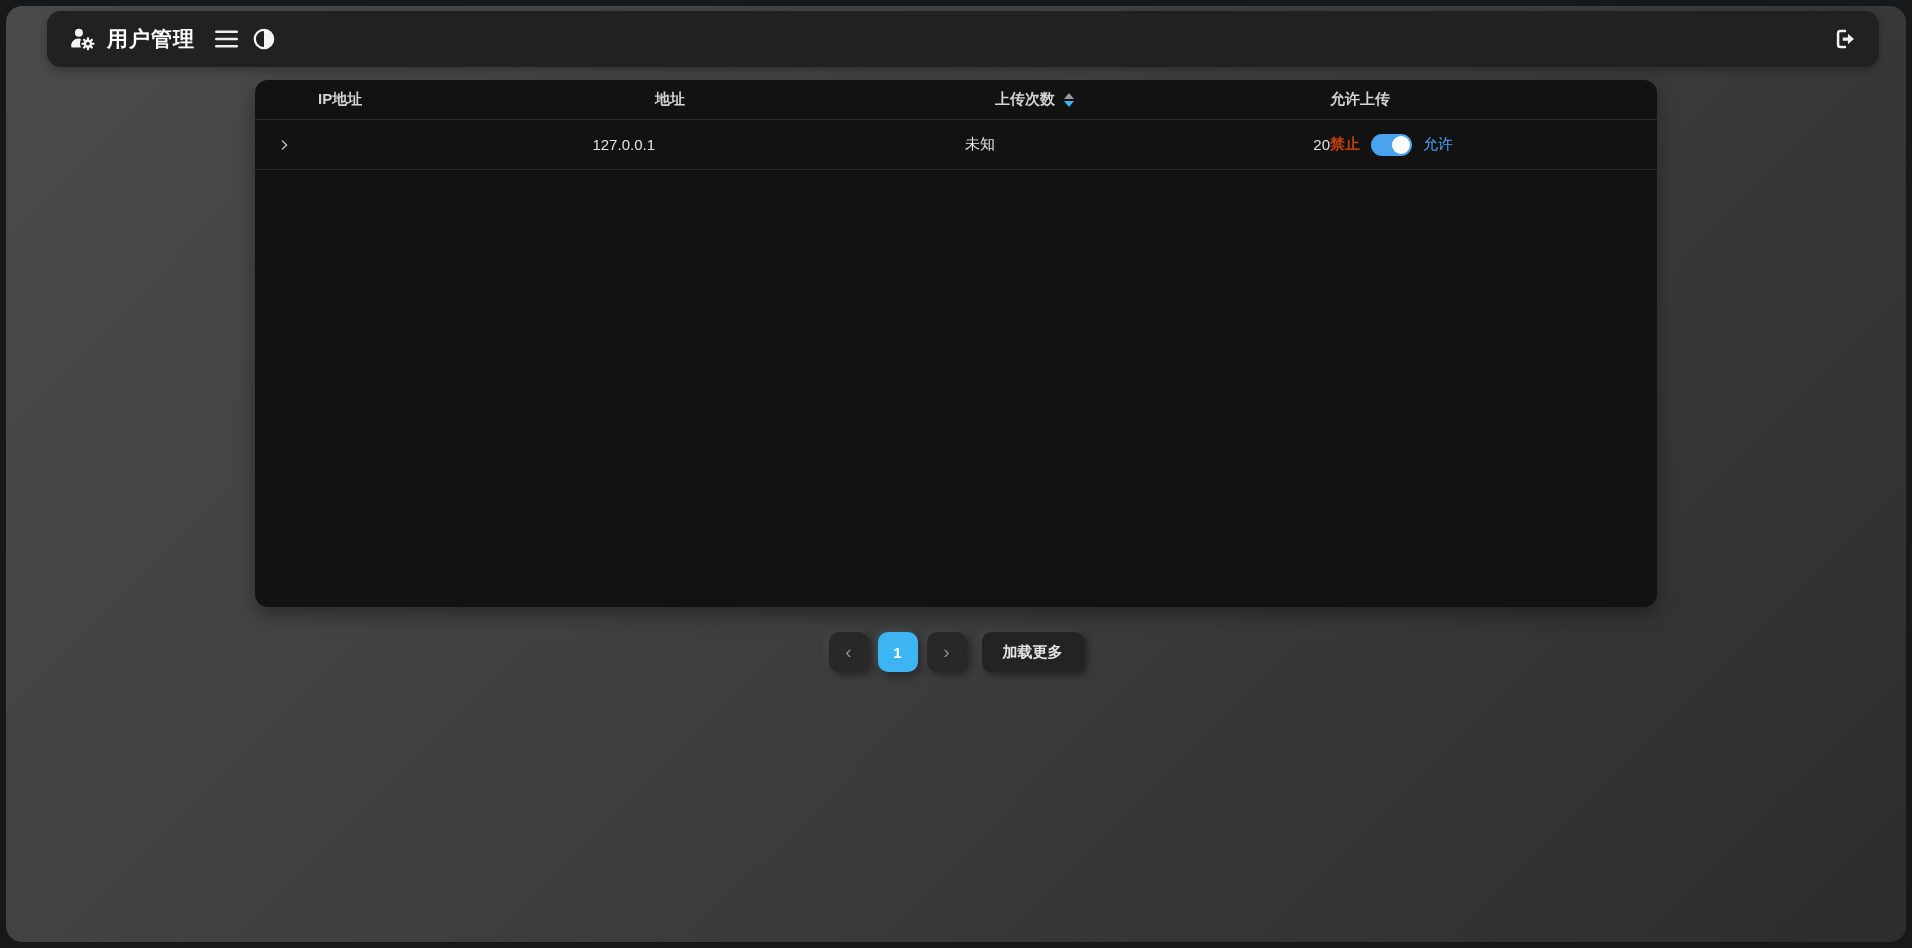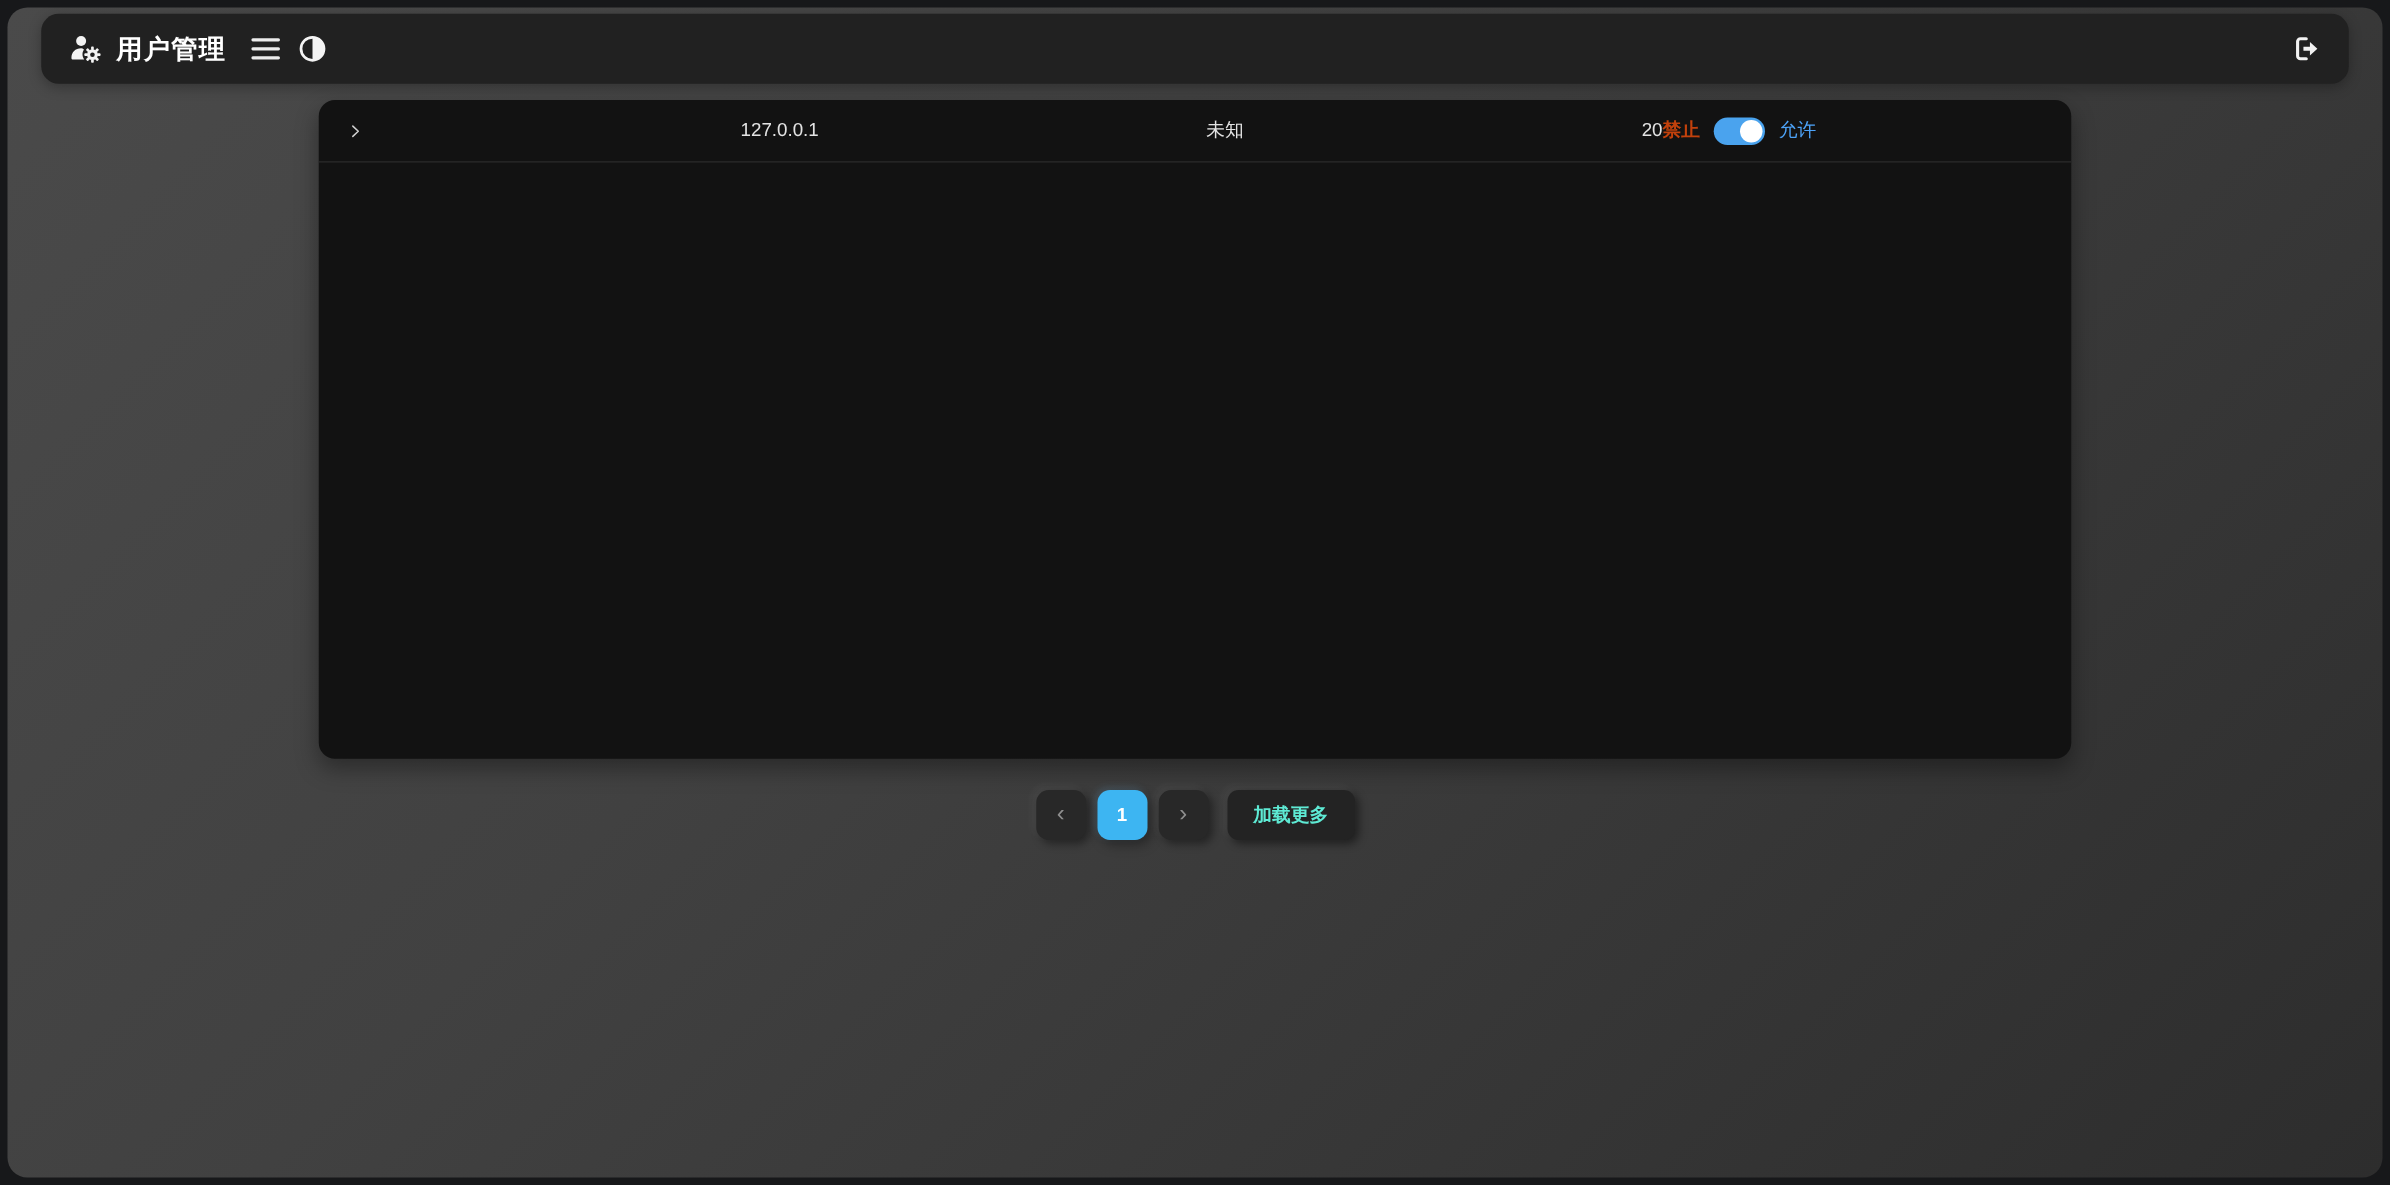--- a/index.html
+++ b/index.html
@@ -12,21 +12,21 @@
   .app {
     position: absolute;
     inset: 6px;
     border-radius: 16px;
     background: linear-gradient(135deg, #4a4a4a 0%, #414141 40%, #2d2d2d 100%);
     overflow: hidden;
   }
   
   .topbar {
     height: 56px;
-    margin: 5px 27px 0 27px;
+    margin: 5px 27px 0 41px;
     background: #212121;
     border-radius: 14px;
     display: flex;
     align-items: center;
     padding: 0 22px;
     box-shadow: 0 3px 10px rgba(0,0,0,.28);
   }
   .topbar .title {
     color: #ffffff;
     font-size: 21px;
@@ -147,21 +147,21 @@
     font-size: 15px;
     font-weight: 700;
     box-shadow: 3px 4px 9px rgba(0,0,0,.35), -2px -2px 6px rgba(120,200,255,.15);
   }
   .load-more {
     height: 40px;
     padding: 0 21px;
     margin-left: 6px;
     border-radius: 9px;
     background: #232323;
-    color: #5eead4;
+    color: #e5e5e5;
     font-size: 15px;
     font-weight: 700;
     display: flex;
     align-items: center;
     justify-content: center;
     cursor: pointer;
     box-shadow: 3px 3px 7px rgba(0,0,0,.45), -3px -3px 7px rgba(255,255,255,.05);
   }
 </style>
 </head>
@@ -207,20 +207,39 @@
     <span class="spacer"></span>
     <span class="icon-btn">
       <svg width="27" height="26" viewBox="0 0 24 24">
         <path d="M13.4 4.6H9.1a2.1 2.1 0 0 0-2.1 2.1v10.6a2.1 2.1 0 0 0 2.1 2.1h4.3" fill="none" stroke="#f2f2f2" stroke-width="2.3" stroke-linecap="round"></path>
         <path d="M11.3 10.5h4.8V7.1L21.6 12l-5.5 4.9v-3.4h-4.8z" fill="#f2f2f2"></path>
       </svg>
     </span>
   </div>
 
   <div class="card">
+    <div class="t-head">
+      <div></div>
+      <div class="cell-head">
+        <span>IP地址</span>
+      </div>
+      <div class="cell-head">
+        <span>地址</span>
+      </div>
+      <div class="cell-head">
+        <span>上传次数</span>
+        <span class="sort-caret">
+          <span class="up"></span>
+          <span class="down"></span>
+        </span>
+      </div>
+      <div class="cell-head">
+        <span>允许上传</span>
+      </div>
+    </div>
 
     <div class="t-row">
       <div class="expander">
         <svg width="14" height="14" viewBox="0 0 24 24">
           <path d="M9 5l7.5 7L9 19" fill="none" stroke="#d0d0d0" stroke-width="2.1" stroke-linecap="round" stroke-linejoin="round"></path>
         </svg>
       </div>
       <div>127.0.0.1</div>
       <div>未知</div>
       <div>20</div>

